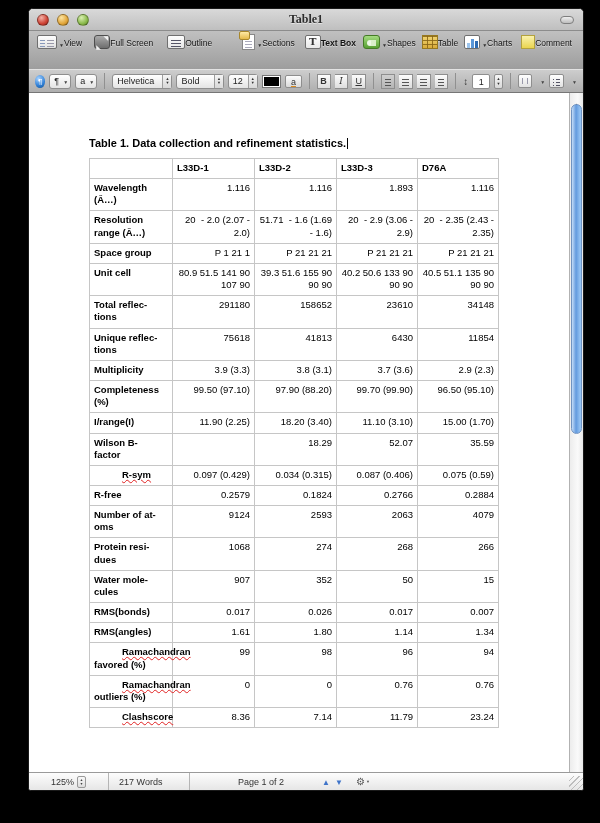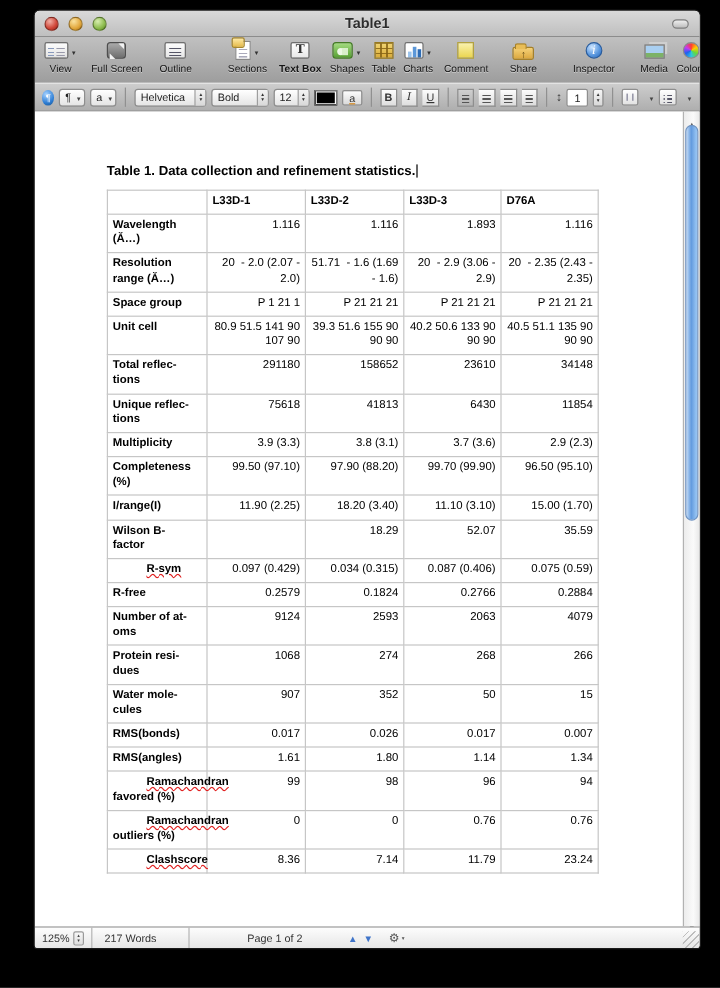--- a/index.html
+++ b/index.html
@@ -8,33 +8,33 @@
 
   .window { position:absolute; left:28px; top:8px; width:556px; height:783px;
     border-radius:5px 5px 3px 3px; overflow:hidden; background:#fff;
     display:flex; flex-direction:column; border:1px solid #1a1a1a; }
 
   
   .titlebar { position:relative; height:22px; flex:0 0 22px;
     background:linear-gradient(#d9d9d9,#bfbfbf);
     border-bottom:1px solid #8c8c8c; }
   .title { position:absolute; left:0; right:0; top:3px; text-align:center;
-    font-size:12px; font-weight:bold; color:#2e2e2e; text-shadow:0 1px 0 rgba(255,255,255,.55); }
+    font-size:12px; font-weight:bold; color:#2e2e2e; text-shadow:0 1px 0 rgba(255,255,255,.55);font-family:Liberation Serif, serif; }
   .lights { position:absolute; left:8px; top:5px; display:flex; gap:8px; }
   .light { width:12px; height:12px; border-radius:50%; border:1px solid rgba(0,0,0,.3); }
   .light.red { background:radial-gradient(circle at 35% 28%, #f2b0a6, #cf4436 60%, #8e241a); }
   .light.yellow { background:radial-gradient(circle at 35% 28%, #fbe3a0, #e2a73c 60%, #a06c12); }
   .light.green { background:radial-gradient(circle at 35% 28%, #d8eeb0, #8cbb4d 60%, #567f1f); }
   .lozenge { position:absolute; right:9px; top:7px; width:14px; height:8px;
     border-radius:4px; border:1px solid #7e7e7e; background:linear-gradient(#efefef,#bdbdbd); }
 
   
   .toolbar { height:38px; flex:0 0 38px; background:linear-gradient(#c0c0c0,#9d9d9d);
     display:flex; align-items:flex-start; padding:2px 4px 0 8px; }
-  .tb-item { display:flex; flex-direction:column; align-items:center; cursor:default; }
+  .tb-item { display:flex; flex-direction:row; align-items:center; cursor:default; }
   .tb-iconrow { height:18px; display:flex; align-items:center; }
   .tb-label { font-size:8.5px; color:#141414; margin-top:1px; white-space:nowrap;
     text-shadow:0 1px 0 rgba(255,255,255,.45); }
   .tb-caret::before { content:"▼"; font-size:5px; color:#333; margin-left:2px; }
   .tb-icon { display:block; position:relative; }
 
   [data-name="toolbar-item-full-screen"] { margin-left:12px; }
   [data-name="toolbar-item-outline"]     { margin-left:14px; }
   [data-name="toolbar-item-sections"]    { margin-left:30px; }
   [data-name="toolbar-item-text-box"]    { margin-left:10px;font-weight:bold; }
@@ -207,21 +207,21 @@
   .vs-up::before { content:"▲"; font-size:6px; color:#555; line-height:10px; }
   .vs-down::before { content:"▼"; font-size:6px; color:#555; line-height:10px; }
   .vs-thumb { position:absolute; left:1px; right:1px; top:11px; height:330px; border-radius:6px;
     border:1px solid #6f93c2;
     background:linear-gradient(90deg,#c4dcf7,#629ade 45%,#94c2f2 90%); }
 
   
   .statusbar { position:relative; height:18px; flex:0 0 18px;
     background:linear-gradient(#fdfdfd,#e6e6e6); border-top:1px solid #9a9a9a;
     display:flex; align-items:center; font-size:9px; color:#333; }
-  .sb-zoom { display:flex; align-items:center; gap:3px; padding:0 6px; }
+  .sb-zoom { display:flex; align-items:center; gap:3px; padding:0 22px; }
   .sb-stepper { width:9px; height:12px; border:1px solid #999; border-radius:2px;
     background:linear-gradient(#f8f8f8,#ddd); display:flex; flex-direction:column;
     align-items:center; justify-content:center; }
   .sb-stepper::before { content:"▲"; font-size:3.5px; line-height:4px; color:#444; }
   .sb-stepper::after  { content:"▼"; font-size:3.5px; line-height:4px; color:#444; }
   .sb-div { width:1px; height:18px; background:#b5b5b5; }
   .sb-words { padding:0 10px; min-width:80px; }
   .sb-page { margin-left:48px; }
   .sb-nav { display:flex; gap:5px; margin-left:38px; align-items:center; }
   .sb-nav-up::before   { content:"▲"; font-size:8px; color:#3f74c9; }

